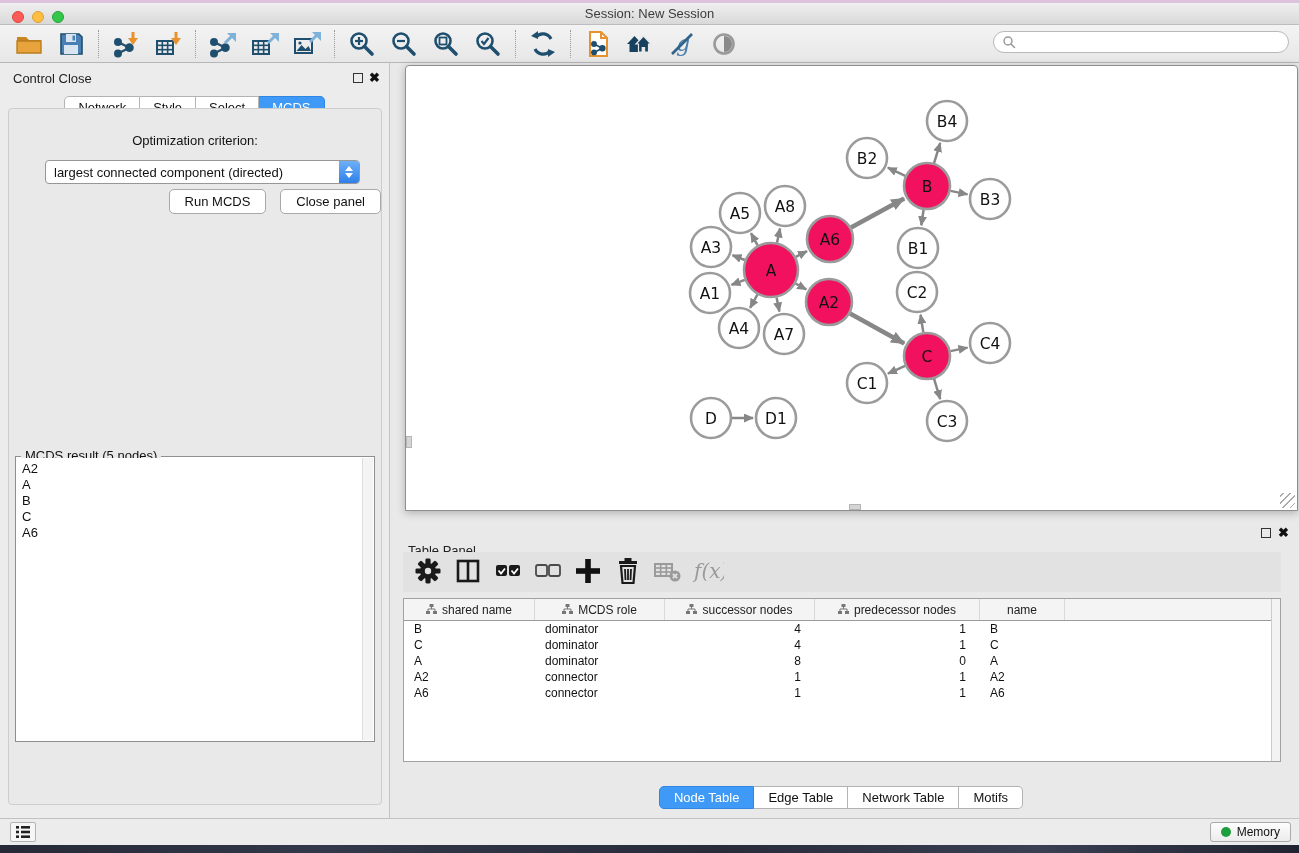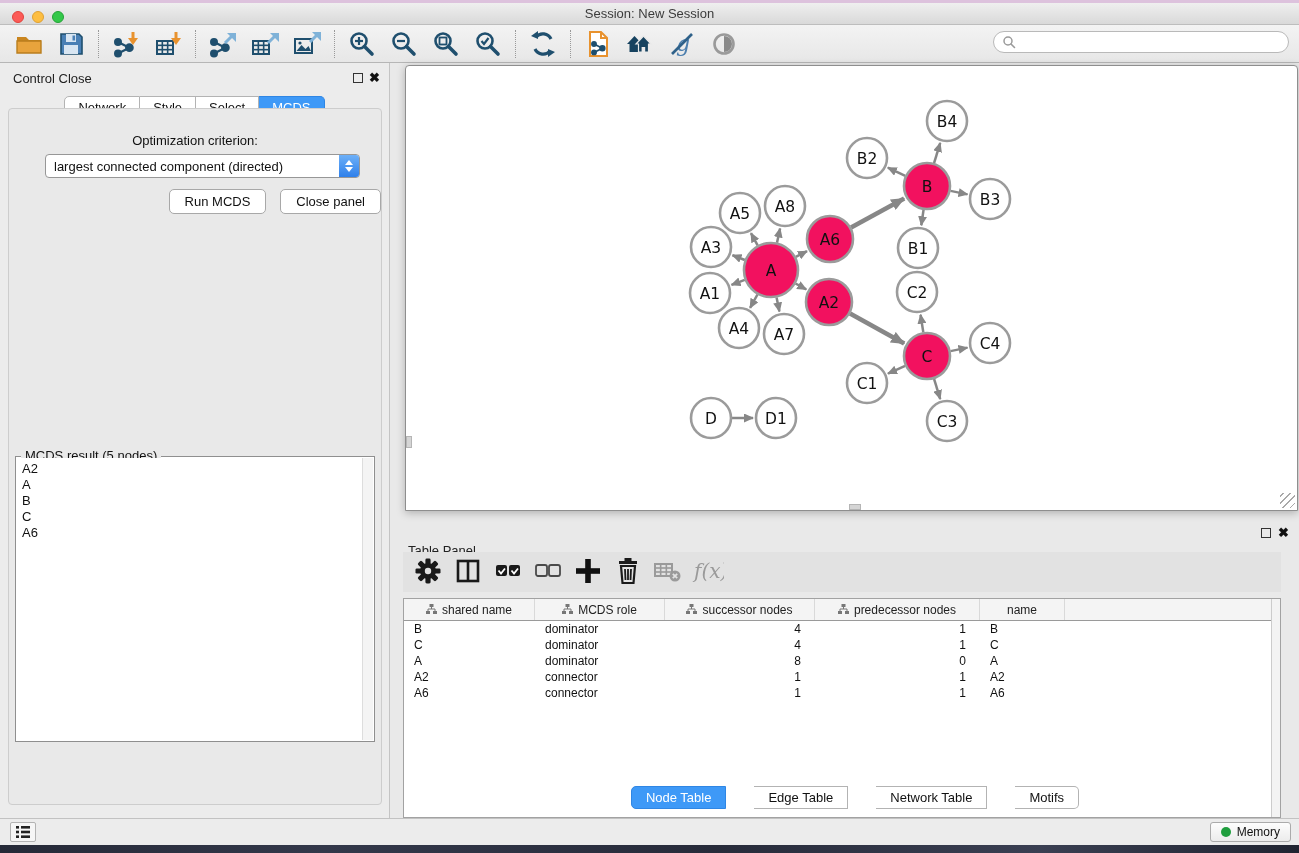--- a/index.html
+++ b/index.html
@@ -45,21 +45,21 @@
   .cp-tabs { position:absolute; left:0; top:33px; width:100%; display:flex; justify-content:center; }
   .tab { font-size:13px; color:#111; background:#fff; border:1px solid #b3b3b3; border-left:none;
     padding:3px 13px; }
   .tab:first-child { border-left:1px solid #b3b3b3; border-radius:5px 0 0 5px; }
   .tab:last-child { border-radius:0 5px 5px 0; }
   .tab.active { background:#3e99f7; border-color:#2f86e4; color:#fff; }
 
   .cp-body { position:absolute; left:8px; top:45px; width:374px; height:697px;
     background:#e9e9e9; border:1px solid #cdcdcd; border-radius:4px; }
   .opt-label { position:absolute; left:0; width:100%; top:24px; text-align:center; font-size:13px; color:#111; }
-  .dropdown { position:absolute; left:36px; top:45px; width:315px; height:24px; background:#fff;
+  .dropdown { position:absolute; left:36px; top:51px; width:315px; height:24px; background:#fff;
     border:1px solid #979797; border-radius:4px; display:flex; align-items:center; }
   .dropdown .dd-text { flex:1; font-size:13px; color:#111; padding-left:8px; white-space:nowrap; overflow:hidden; }
   .dd-stepper { width:20px; height:22px; margin-right:0; border-radius:0 3px 3px 0;
     background:linear-gradient(#6db0f8,#2f80ea); display:flex; flex-direction:column;
     align-items:center; justify-content:center; gap:2px; }
   .tri-up { width:0; height:0; border-left:4px solid transparent; border-right:4px solid transparent; border-bottom:5px solid #fff; }
   .tri-down { width:0; height:0; border-left:4px solid transparent; border-right:4px solid transparent; border-top:5px solid #fff; }
   .cp-buttons { position:absolute; left:0; top:80px; width:100%; display:flex; justify-content:flex-end; gap:14px; }
   .btn { background:#fff; border:1px solid #a8a8a8; border-radius:5px; padding:4px 15px; font-size:13px; color:#111; }
 
@@ -91,33 +91,33 @@
 
   
   .table-panel { position:absolute; left:12px; top:455px; width:897px; height:300px; }
   .tp-head { position:relative; height:30px; }
   .tp-head .pt { position:absolute; left:6px; top:25px; font-size:13px; color:#222; }
   .tp-float { right:28px; } .tp-close { right:10px; }
   .tp-toolbar { position:absolute; left:1px; top:34px; width:878px; height:40px; background:#e2e2e2;
     display:flex; align-items:center; gap:10px; padding-left:10px; }
   .tp-btn { width:30px; height:30px; display:flex; align-items:center; justify-content:center; border:none; background:transparent; }
 
-  .tp-table { position:absolute; left:1px; top:80px; width:878px; height:220px; background:#fff;
+  .tp-table { position:absolute; left:1px; top:80px; width:878px; height:164px; background:#fff;
     border:1px solid #a2a2a2; }
   .tp-scroll { position:absolute; right:0; top:0; bottom:0; width:9px; background:#f3f3f3; border-left:1px solid #ccc; }
   .thead { display:flex; height:22px; background:#f4f4f4; border-bottom:1px solid #9a9a9a; }
   .th { display:flex; align-items:center; justify-content:center; gap:5px; font-size:12px; color:#222;
     border-right:1px solid #d9d9d9; height:100%; }
   .trow { display:flex; height:16px; }
   .td { font-size:12px; color:#111; line-height:16px; white-space:nowrap; overflow:hidden; }
   .td.left { text-align:left; padding-left:10px; }
   .td.right { text-align:right; padding-right:14px; }
 
   .tp-tabs { position:absolute; left:0; top:268px; width:878px; display:flex; justify-content:center; }
-  .tp-tab { font-size:13px; color:#111; background:#fff; border:1px solid #b3b3b3; border-left:none; padding:3px 14px;margin-left:28px; }
+  .tp-tab { font-size:13px; color:#111; background:#fff; border:1px solid #b3b3b3; border-left:none; padding:3px 14px; }
   .tp-tab:first-child { border-left:1px solid #b3b3b3; border-radius:5px 0 0 5px; }
   .tp-tab:last-child { border-radius:0 5px 5px 0; }
   .tp-tab.active { background:#3e99f7; border-color:#2f86e4; color:#fff; }
 
   
   .statusbar { position:absolute; left:0; top:818px; width:1299px; height:27px; background:#ececec;
     border-top:1px solid #c2c2c2; }
   .list-btn { position:absolute; left:10px; top:3px; width:26px; height:20px; background:#f6f6f6;
     border:1px solid #b3b3b3; border-radius:2px; display:flex; align-items:center; justify-content:center; }
   .memory-btn { position:absolute; right:8px; top:3px; height:20px; background:linear-gradient(#fdfdfd,#ececec);

